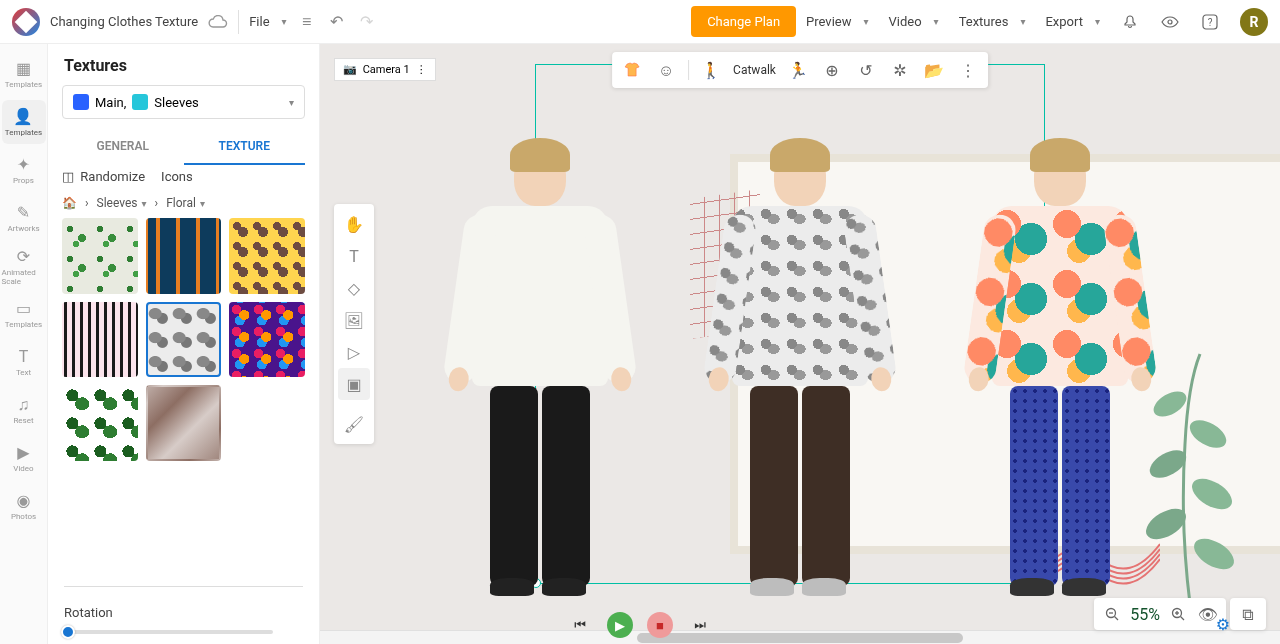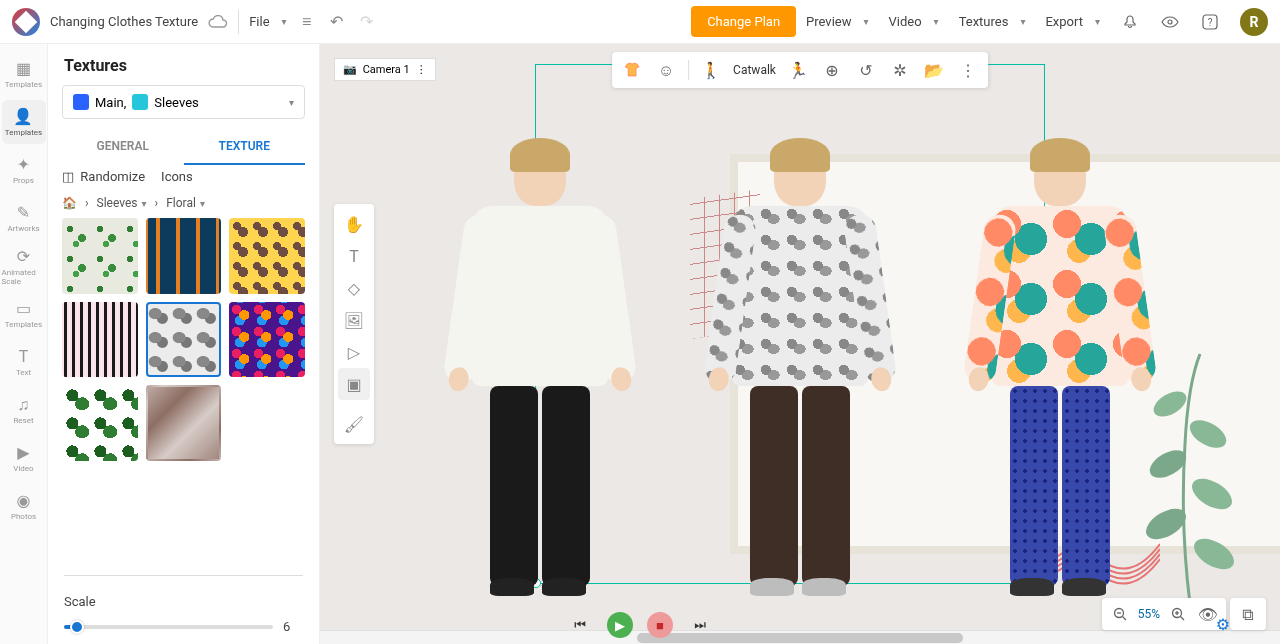--- a/index.html
+++ b/index.html
@@ -89,21 +89,21 @@
 .c1 .torso,.c1 .arm{background:#f5f5f0}
 .c1 .leg{background:#1a1a1a}
 .c2 .torso,.c2 .arm{background:radial-gradient(ellipse at 30% 30%,#888 5px,transparent 5px),radial-gradient(ellipse at 60% 50%,#999 6px,transparent 6px),#ececec;background-size:26px 26px}
 .c2 .leg{background:#3e2e25}
 .c2 .shoe{background:#bdbdbd}
 .c3 .torso,.c3 .arm{background:radial-gradient(circle at 25% 30%,#ff8a65 14px,transparent 14px),radial-gradient(circle at 65% 55%,#26a69a 16px,transparent 16px),radial-gradient(circle at 45% 75%,#ffb74d 12px,transparent 12px),#fce9e0;background-size:60px 60px}
 .c3 .leg{background:radial-gradient(circle,#1a237e 2px,transparent 2px),#3949ab;background-size:10px 10px}
 .c3 .shoe{background:#333}
 .zoom-ctrl{position:absolute;bottom:14px;right:14px;display:flex;align-items:center;gap:4px;z-index:3}
 .zoom-box{background:#fff;border-radius:4px;box-shadow:0 1px 4px rgba(0,0,0,.12);display:flex;align-items:center;padding:4px 6px;gap:6px}
-.zoom-lbl{font-size:12px;color:#0369a1}
+.zoom-lbl{font-size:16px;color:#14532d}
 .hscroll{position:absolute;bottom:0;left:0;right:0;height:14px;background:#f4f4f4;border-top:1px solid #e0e0e0}
 .hscroll-thumb{position:absolute;top:2px;height:10px;background:#c8c8c8;border-radius:5px}
 .playback{position:absolute;bottom:6px;left:50%;transform:translateX(-50%);display:flex;gap:14px;z-index:5;align-items:center}
 .pb-btn{width:26px;height:26px;border-radius:50%;display:flex;align-items:center;justify-content:center;cursor:pointer;font-size:13px}
 .pb-play{background:#4caf50;color:#fff}
 .pb-stop{background:#ef9a9a;color:#c62828}
 .gear{position:absolute;bottom:10px;right:50px;color:#1976d2;z-index:5;cursor:pointer}
 .swirl{position:absolute;right:120px;bottom:50px;width:120px;height:70px;z-index:0}
 svg{display:block}
 </style>
@@ -252,27 +252,27 @@
         <div class="thumb t3"></div>
         <div class="thumb t4"></div>
         <div class="thumb t5 selected"></div>
         <div class="thumb t6"></div>
         <div class="thumb t7"></div>
         <div class="thumb t8"></div>
       </div>
     </div>
     <div class="divider"></div>
     <div class="slider-sec">
-      <div class="slider-label">Scale</div>
+      <div class="slider-label">Rotation</div>
       <div class="slider-row">
         <div class="slider">
-          <div class="slider-fill" style="width:6%"></div>
-          <div class="slider-handle" style="left:6%"></div>
-        </div>
-        <span class="slider-val">6</span>
+          <div class="slider-fill" style="width:2%"></div>
+          <div class="slider-handle" style="left:2%"></div>
+        </div>
+        <span class="slider-val"></span>
       </div>
     </div>
   </div>
 
   <div class="canvas-area">
     <div class="cam-label">
       <span>📷</span>
       <span>Camera 1</span>
       <span>⋮</span>
     </div>

